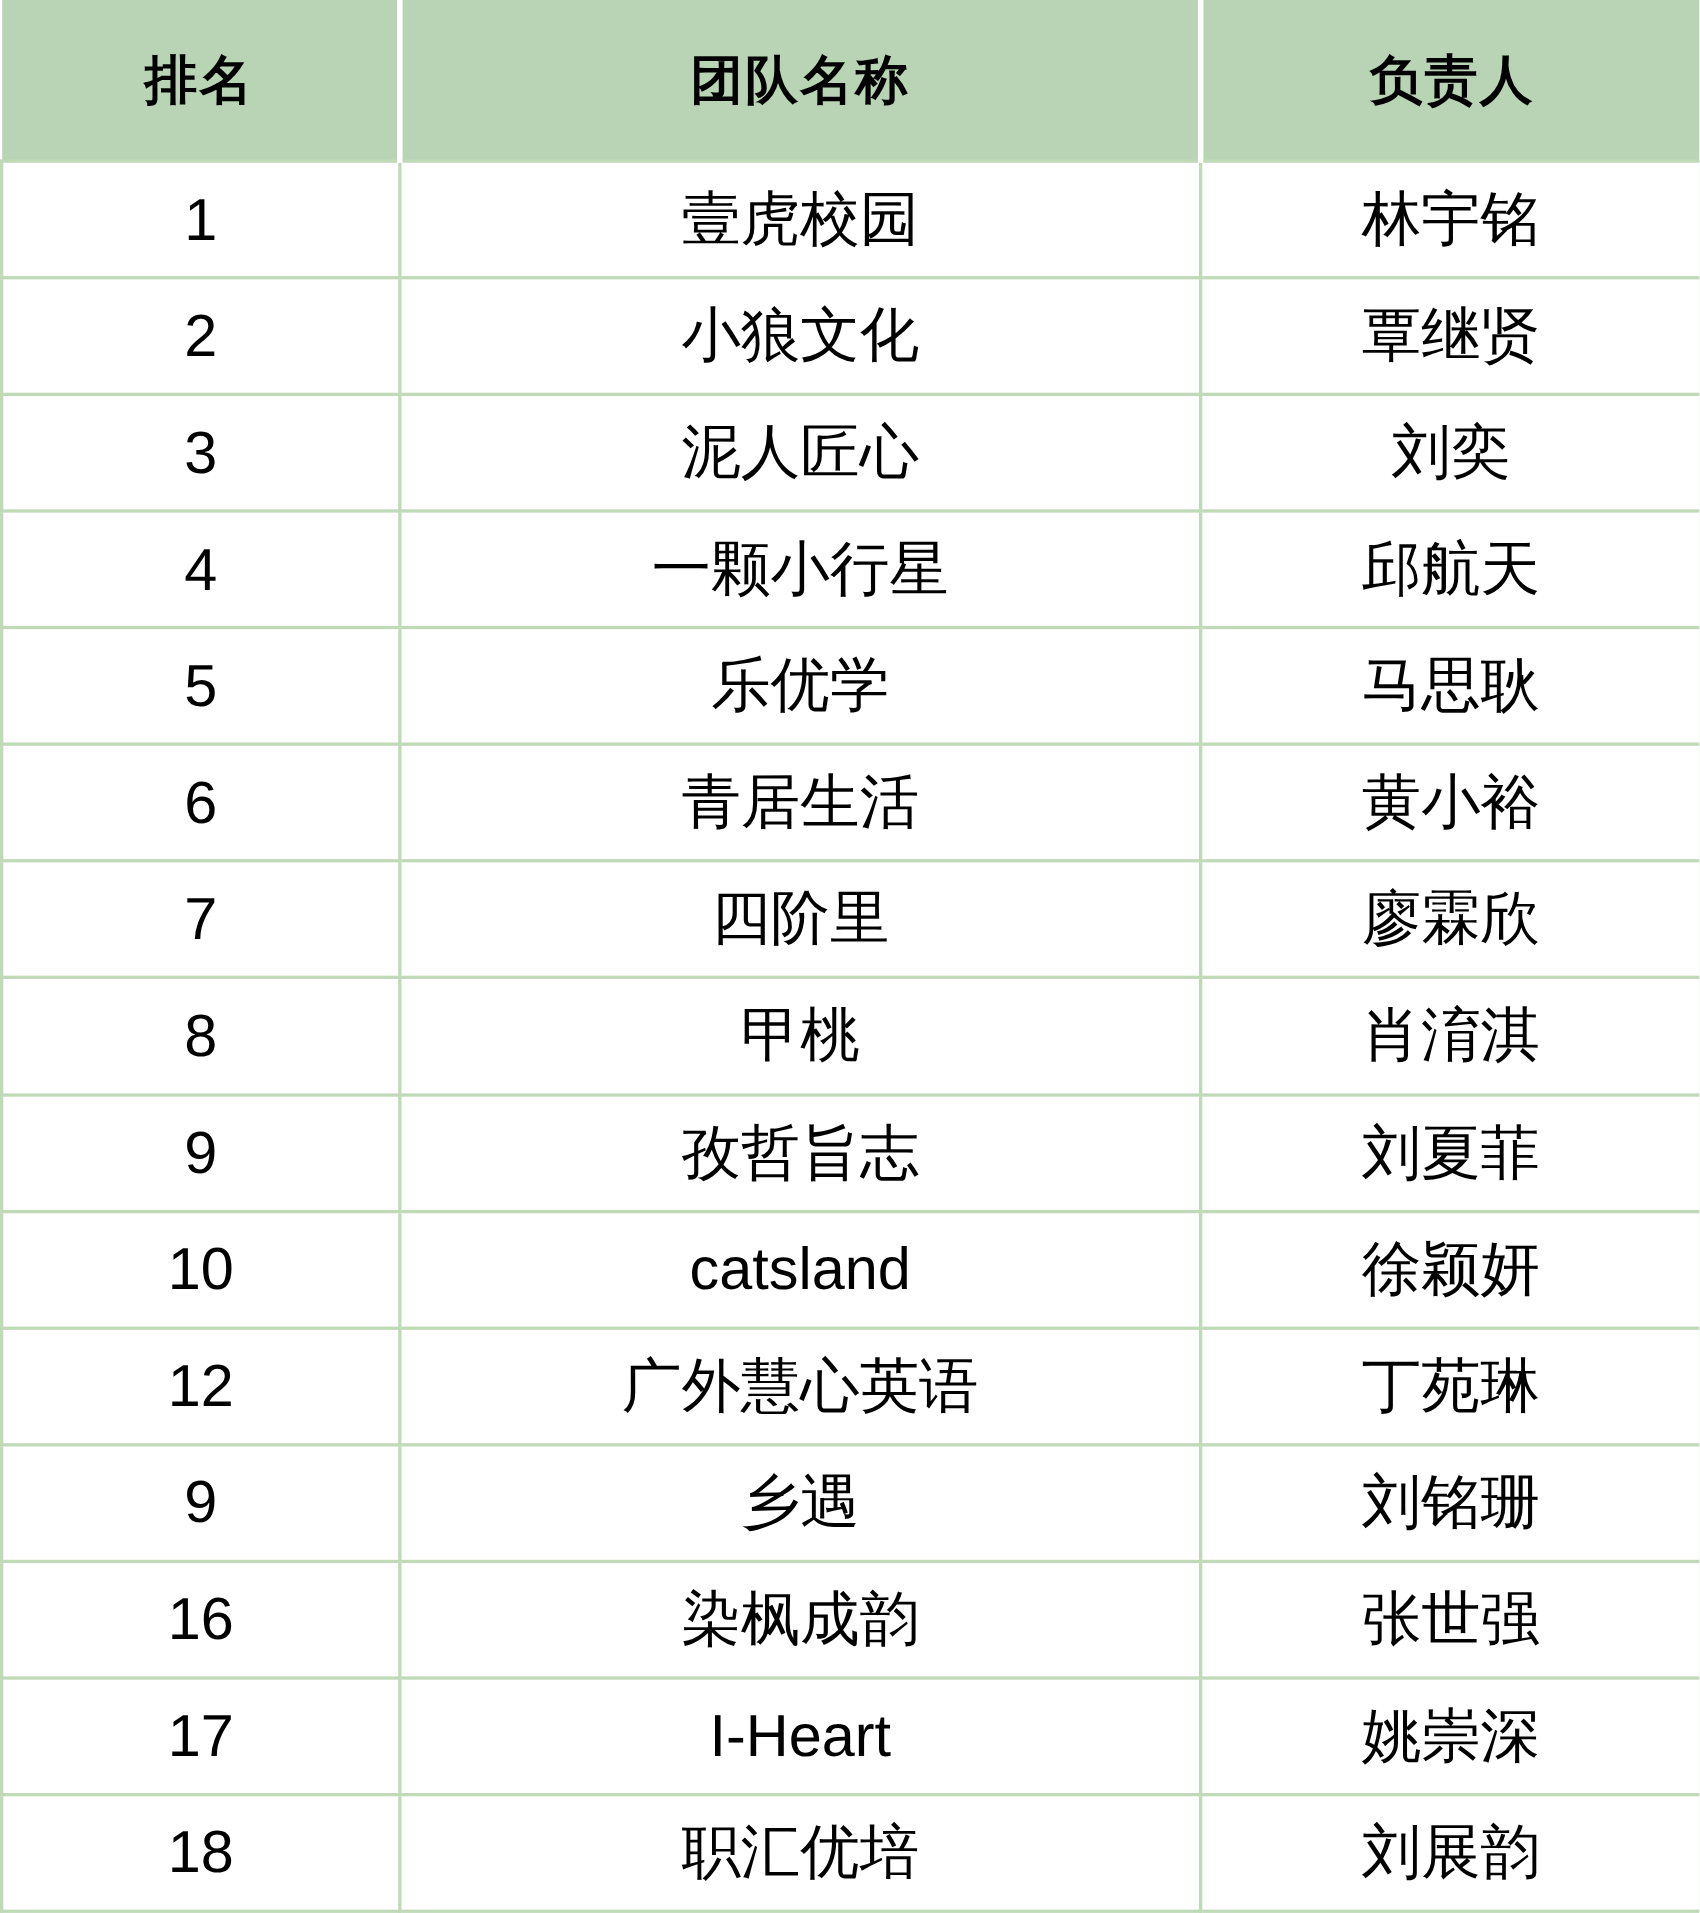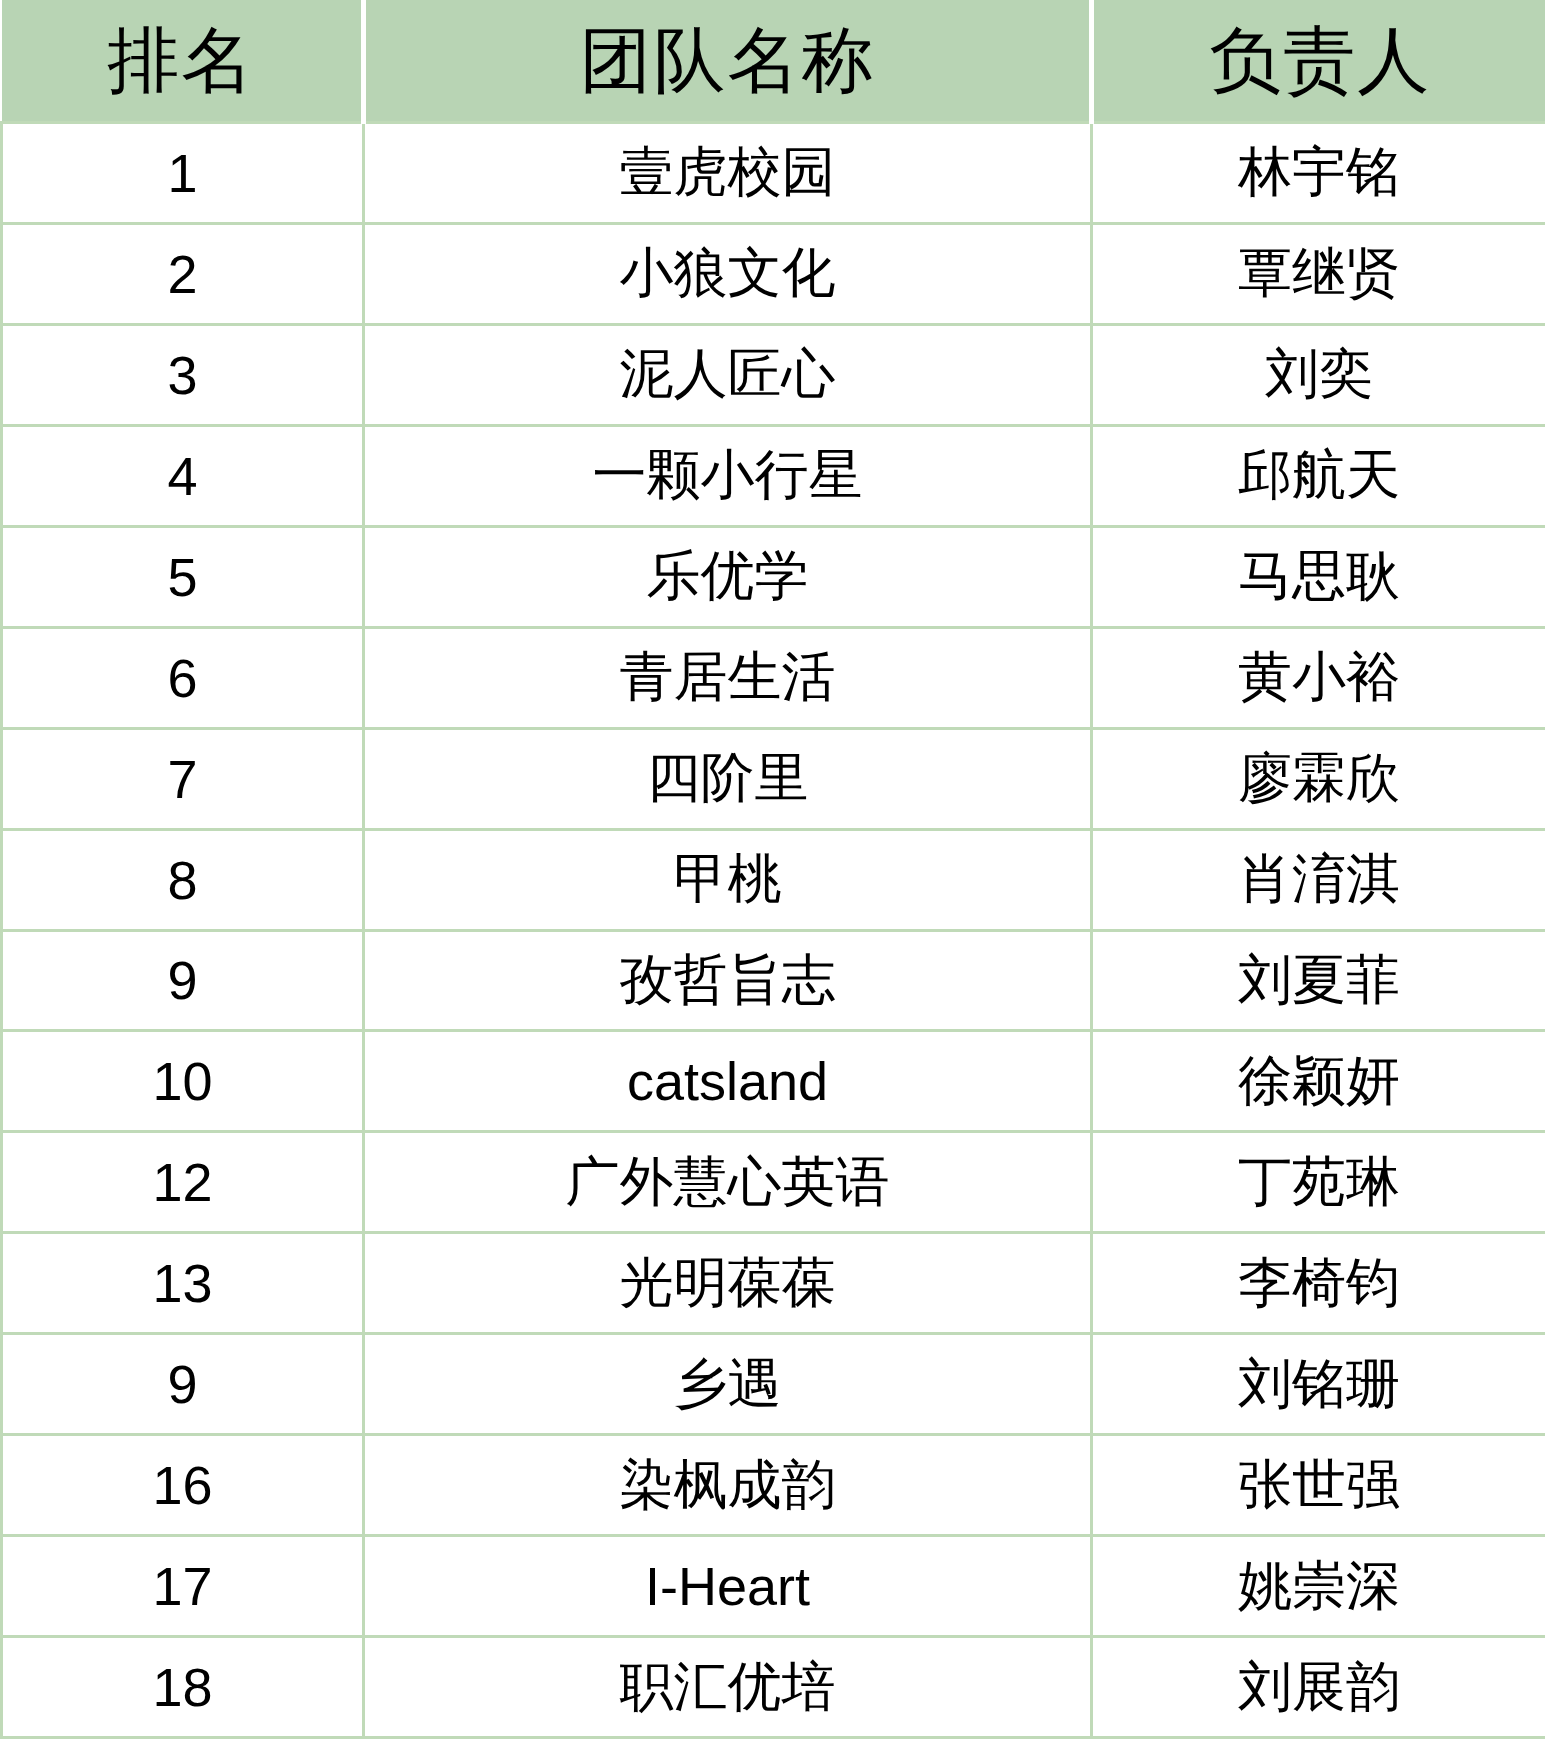--- a/index.html
+++ b/index.html
@@ -16,30 +16,30 @@
   }
   table#ranking {
     width: 1545px;
     height: 1739px;
     border-collapse: collapse;
     table-layout: fixed;
   }
   #ranking th {
     height: 121px;
     background: var(--header-bg, #b8d4b4);
-    font-size: 72px;
-    font-weight: 400;
+    font-size: 48px;
+    font-weight: 700;
     color: var(--text-color, #000000);
     text-align: center;
     vertical-align: middle;
     border-left: 5px solid #ffffff;
     border-top: none;
     border-bottom: none;
     letter-spacing: 2px;
-    padding: 0;
+    padding: 12px;
   }
   #ranking th:first-child {
     border-left: none;
   }
   #ranking td {
     height: 89px;
     background: var(--row-bg, #ffffff);
     font-size: 54px;
     font-weight: 400;
     color: var(--text-color, #000000);
@@ -118,25 +118,20 @@
           <td>10</td>
           <td>catsland</td>
           <td>徐颖妍</td>
         </tr>
         <tr>
           <td>12</td>
           <td>广外慧心英语</td>
           <td>丁苑琳</td>
         </tr>
         <tr>
-          <td>13</td>
-          <td>光明葆葆</td>
-          <td>李椅钧</td>
-        </tr>
-        <tr>
           <td>9</td>
           <td>乡遇</td>
           <td>刘铭珊</td>
         </tr>
         <tr>
           <td>16</td>
           <td>染枫成韵</td>
           <td>张世强</td>
         </tr>
         <tr>

